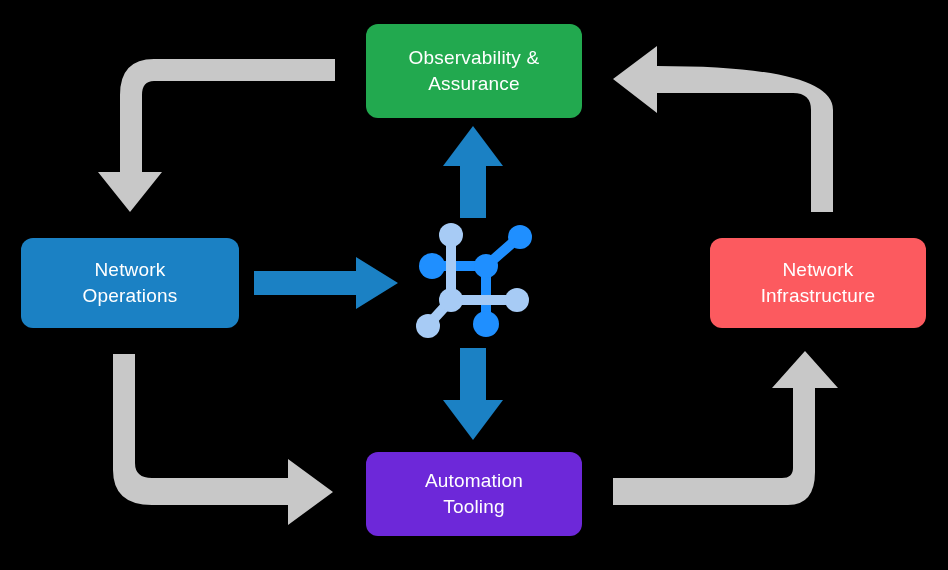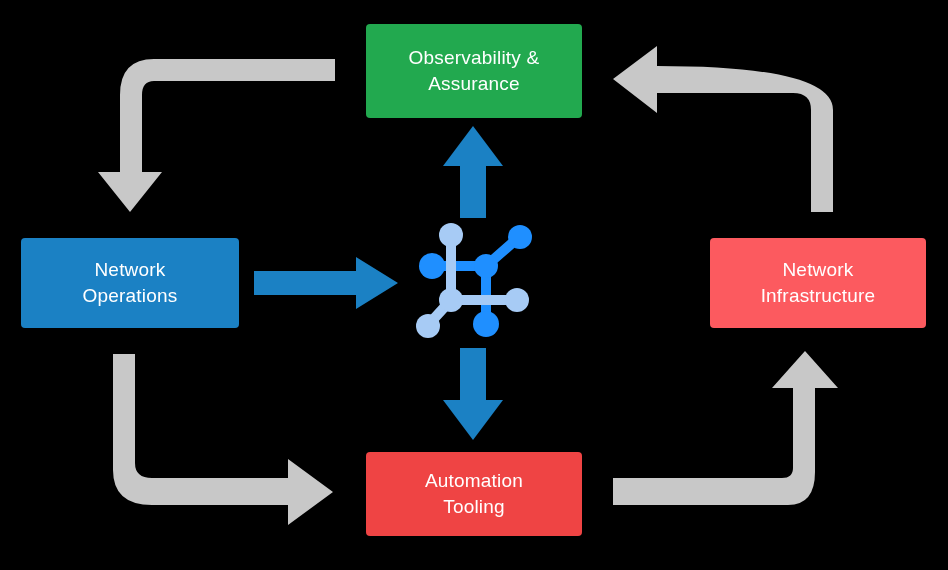--- a/index.html
+++ b/index.html
@@ -10,21 +10,21 @@
   #stage {
     position: relative;
     width: 948px;
     height: 570px;
     background: #000000;
     overflow: hidden;
     font-family: "Liberation Sans", sans-serif;
   }
   .node-box {
     position: absolute;
-    border-radius: 4px;
+    border-radius: 12px;
     display: flex;
     align-items: center;
     justify-content: center;
     text-align: center;
     color: #ffffff;
     font-size: 19px;
     line-height: 1.38;
     font-weight: 400;
     letter-spacing: 0.2px;
     box-sizing: border-box;
@@ -155,16 +155,16 @@
 
   <div class="node-box" id="box-observability" style="background: rgb(34, 169, 79); color: rgb(255, 255, 255);">Observability &amp;
 Assurance</div>
 
   <div class="node-box" id="box-operations" style="background: rgb(27, 129, 196); color: rgb(255, 255, 255);">Network
 Operations</div>
 
   <div class="node-box" id="box-infrastructure" style="background: rgb(252, 90, 95); color: rgb(255, 255, 255);">Network
 Infrastructure</div>
 
-  <div class="node-box" id="box-automation" style="background: #ef4444; color: rgb(255, 255, 255);">Automation
+  <div class="node-box" id="box-automation" style="background: #6d28d9; color: rgb(255, 255, 255);">Automation
 Tooling</div>
 
 </div>
 
 </body></html>

